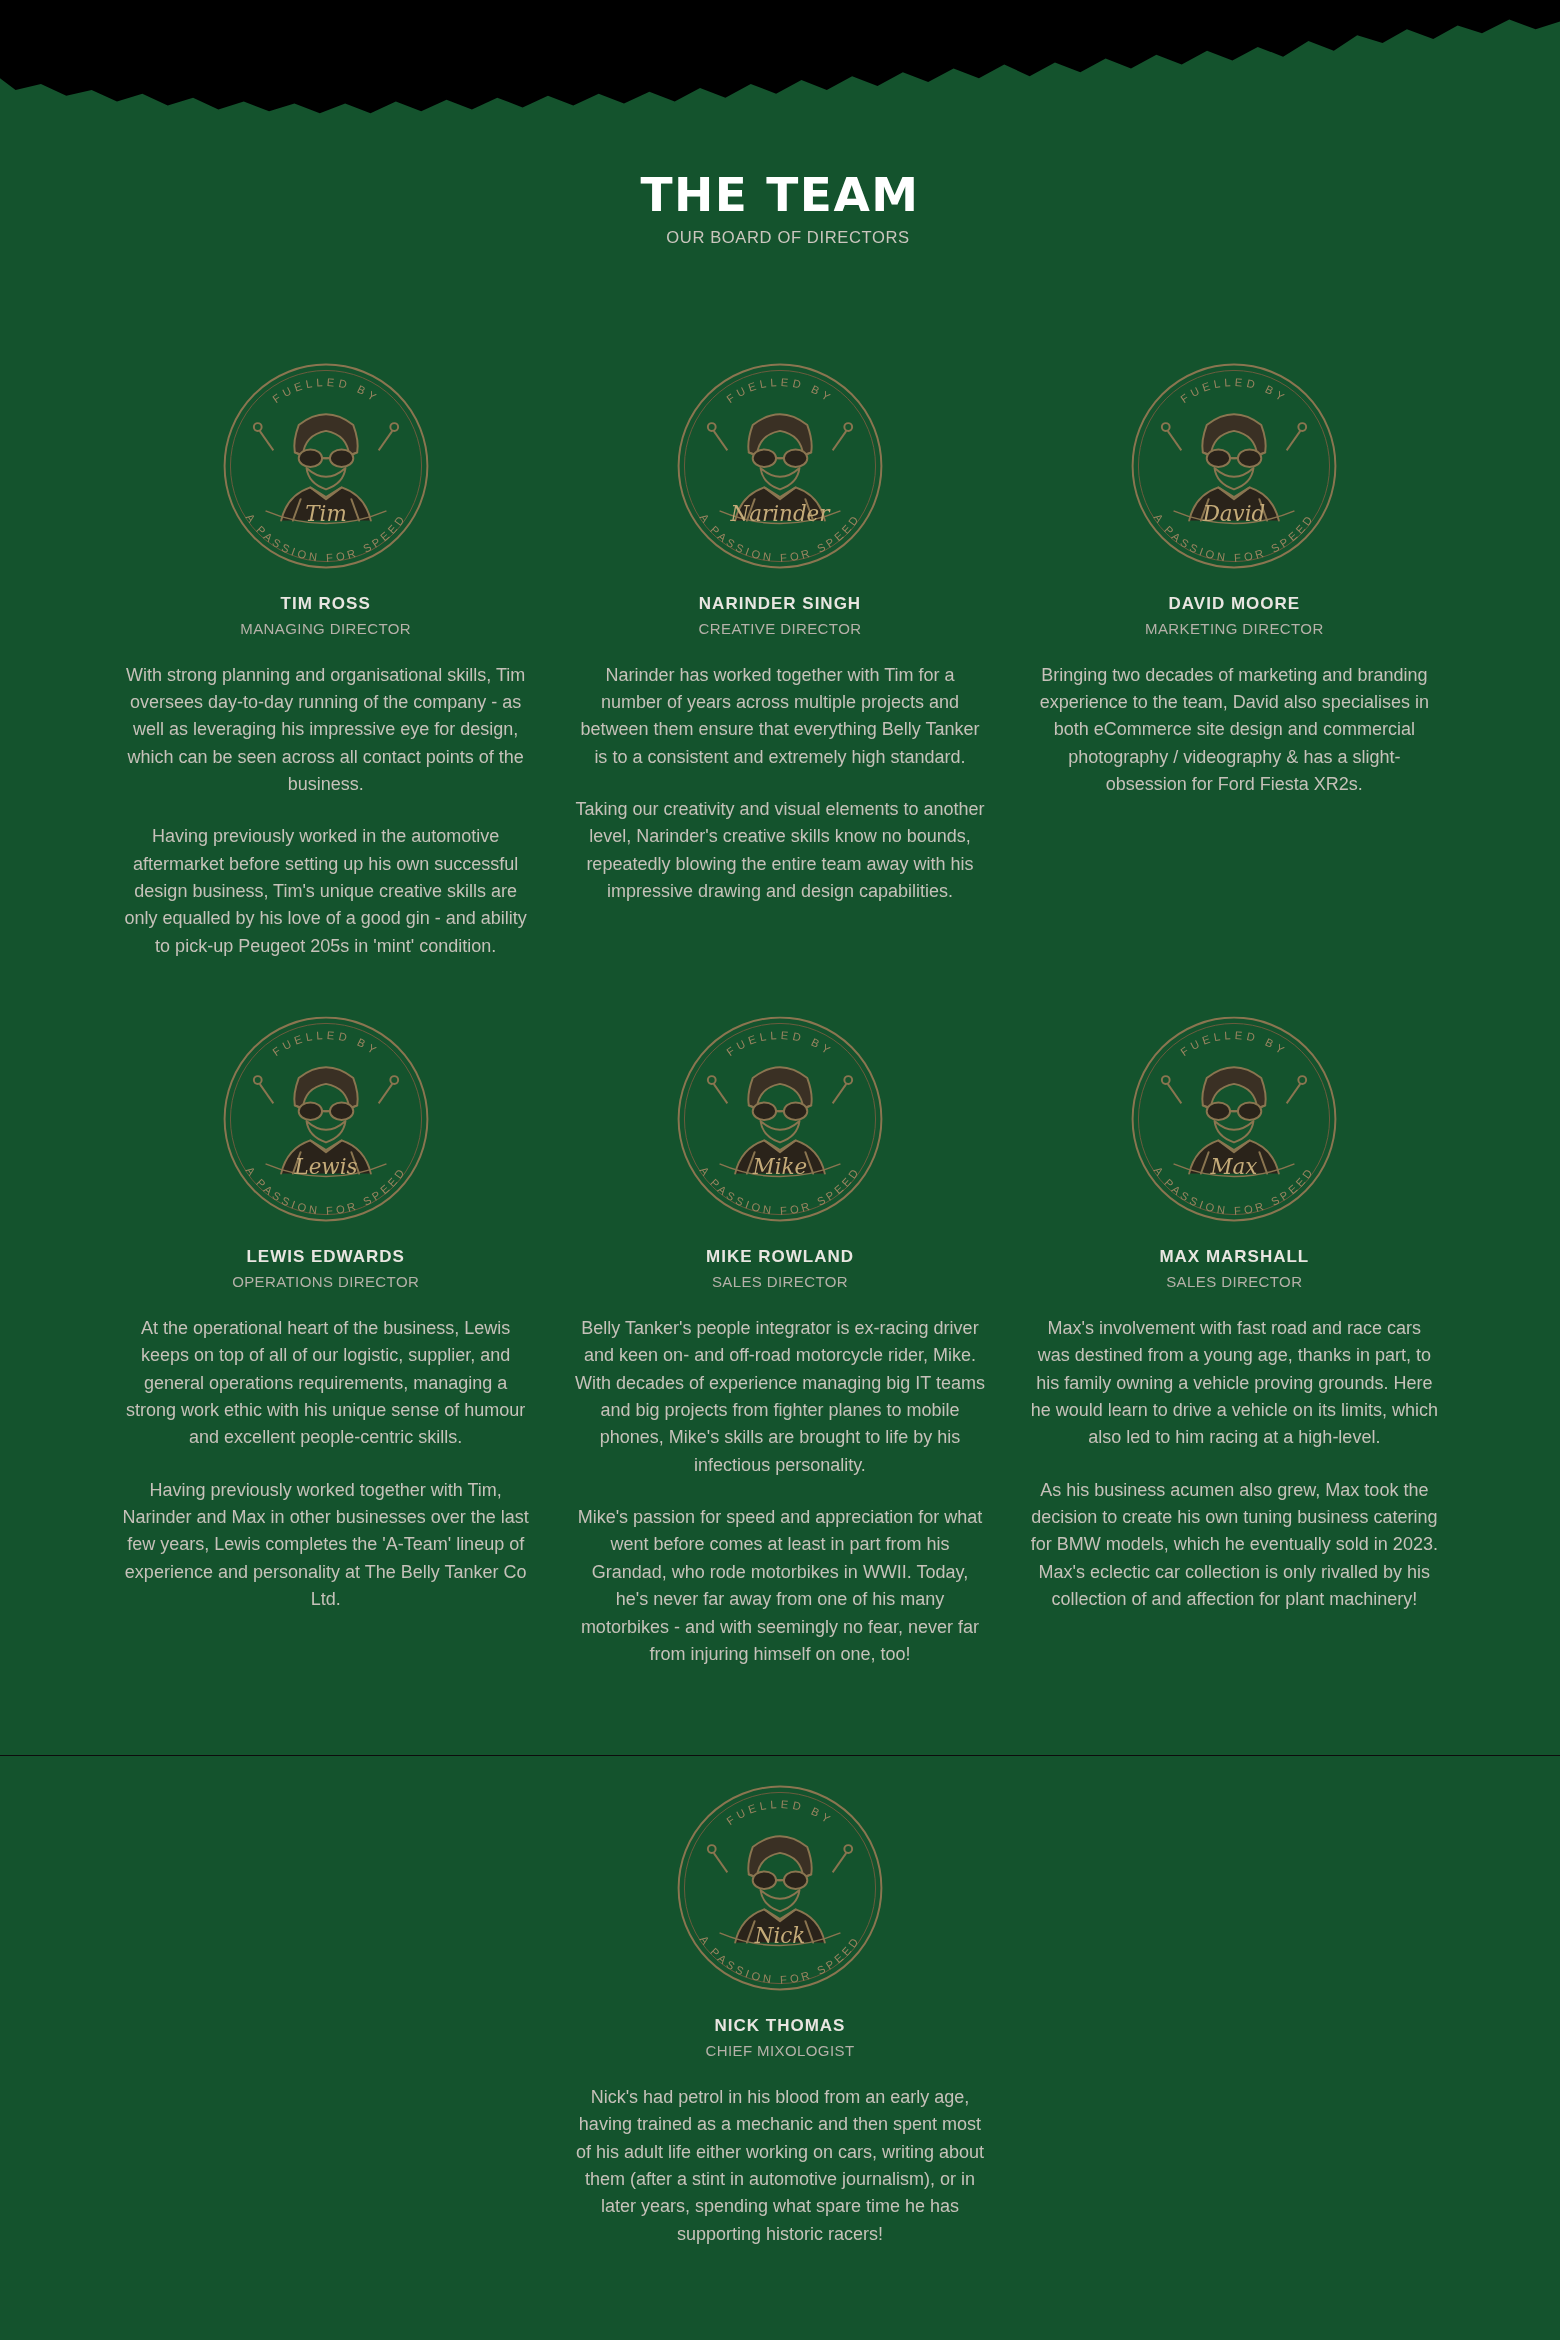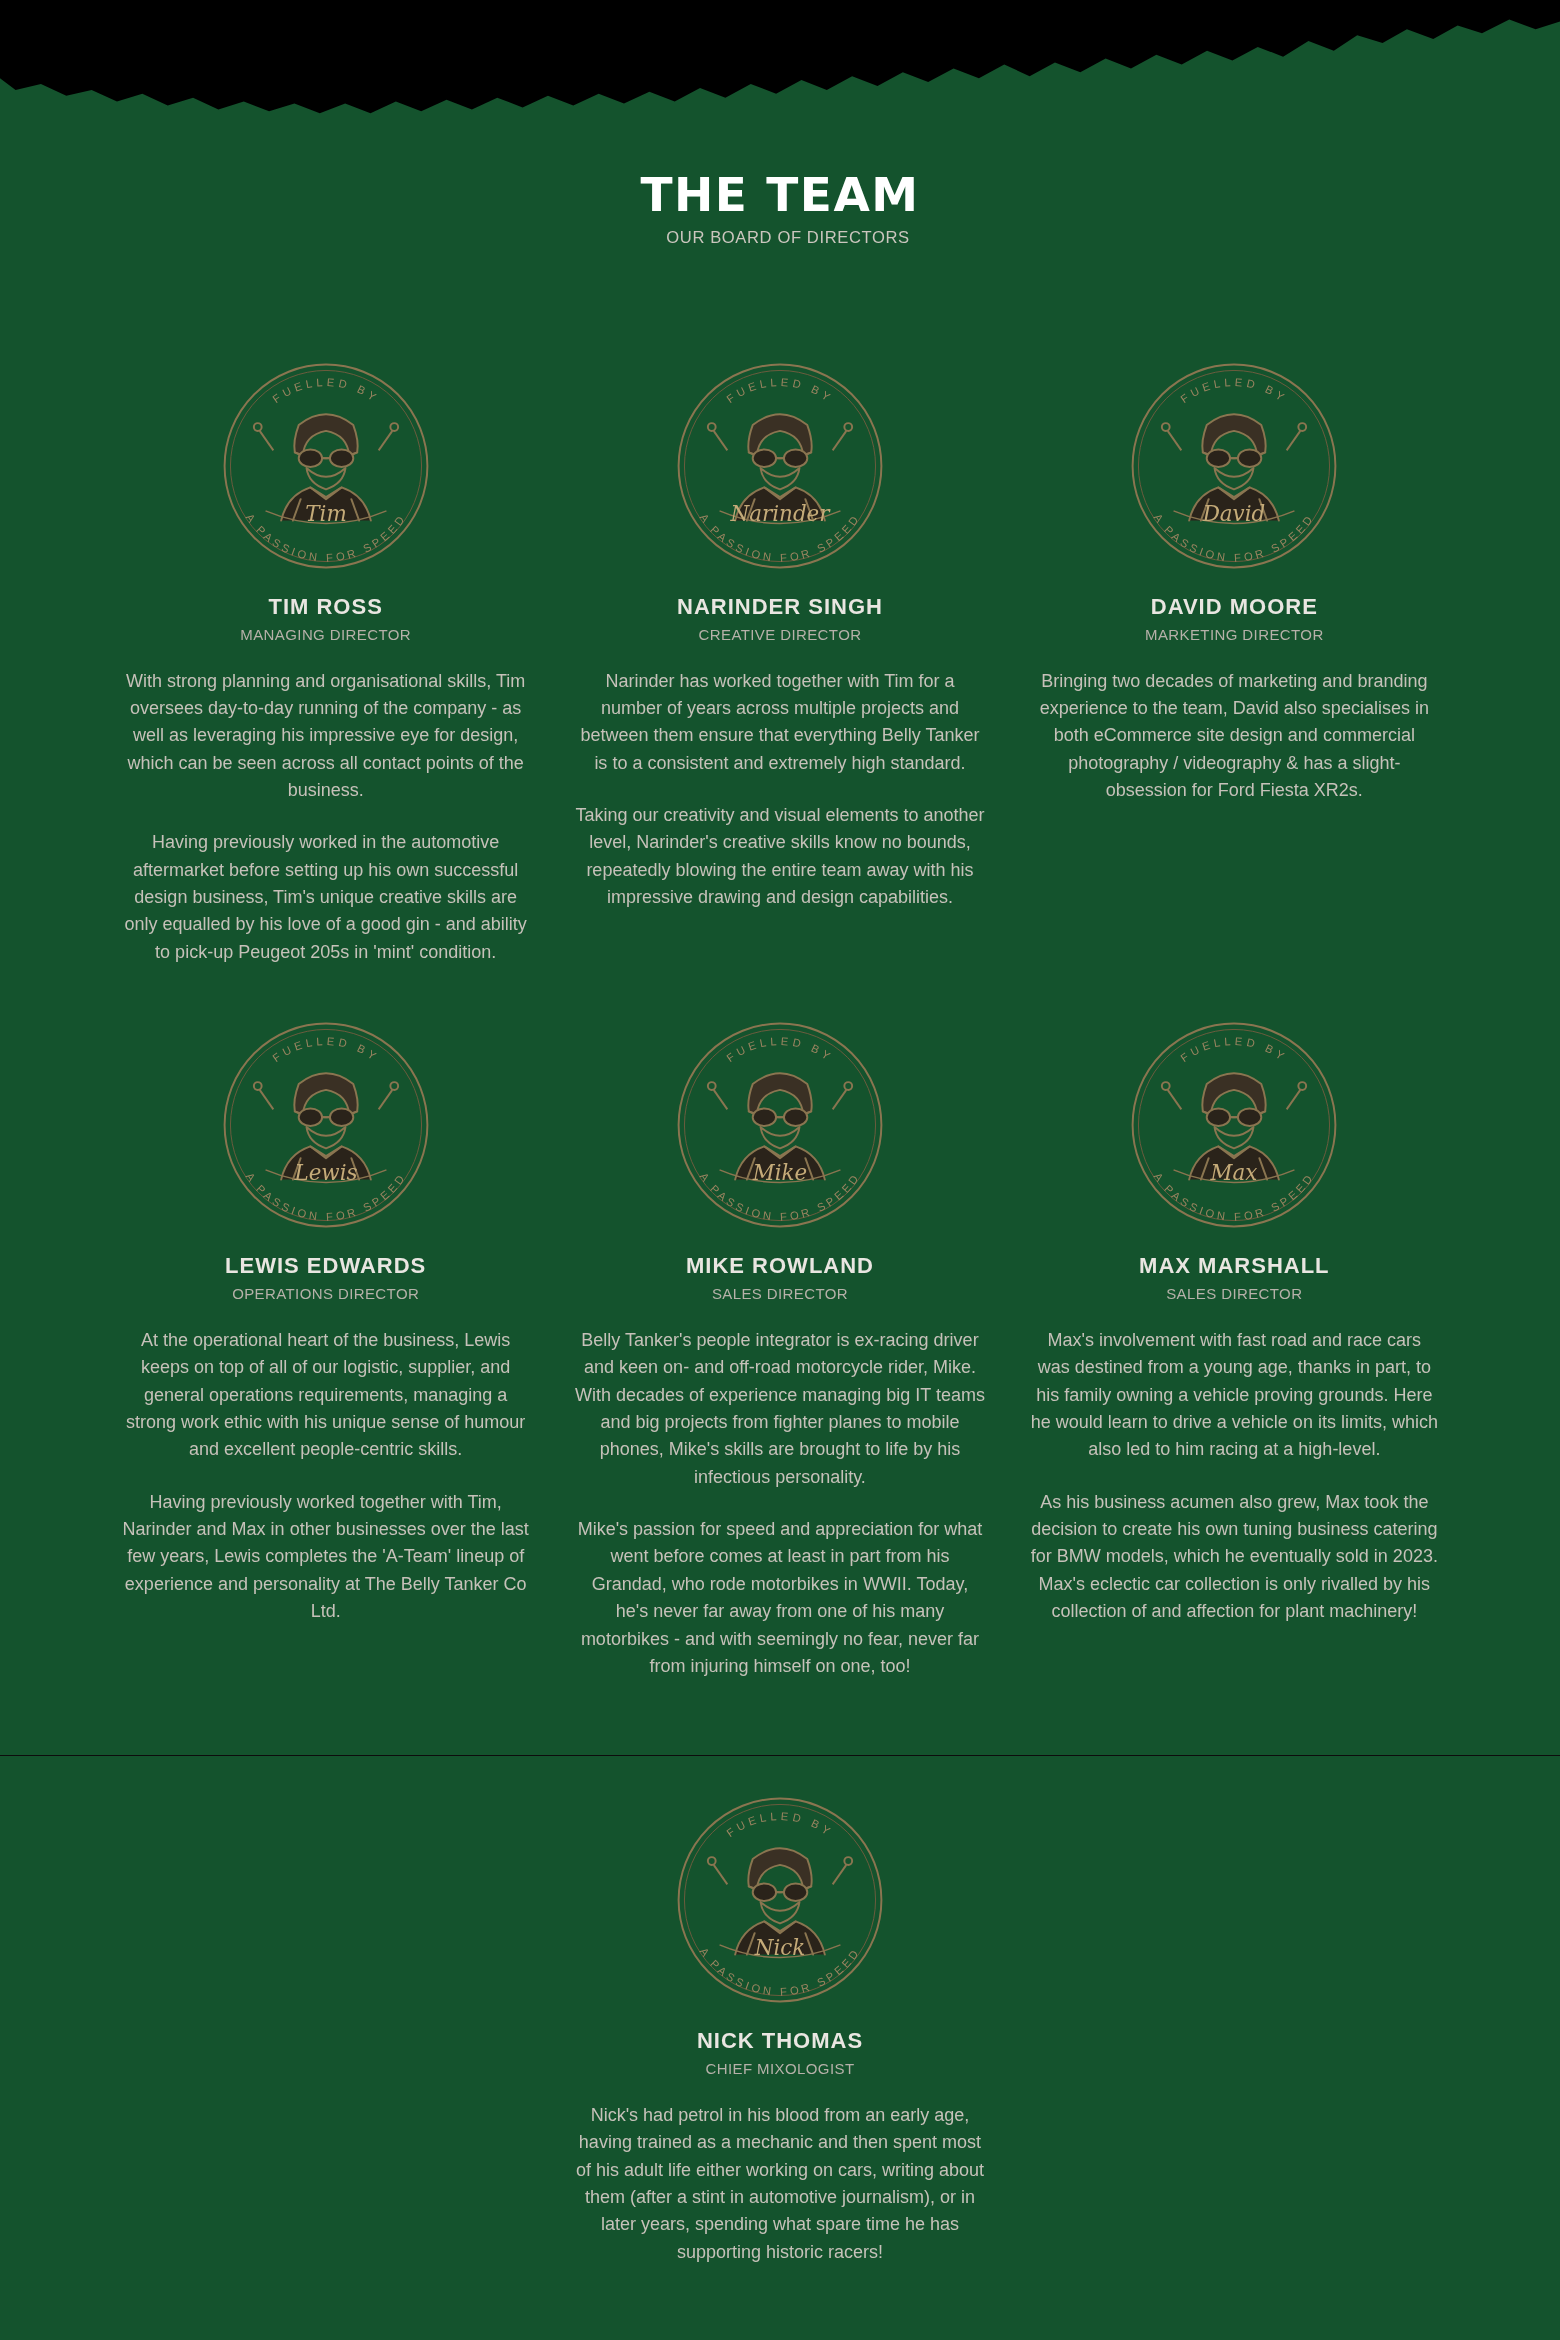--- a/index.html
+++ b/index.html
@@ -77,21 +77,21 @@
     align-items: center;
     height: 244px;
   }
   .badge {
     width: 234px;
     height: 234px;
   }
 
   .name {
     margin-top: 5.9px;
-    font-size: 22px;
+    font-size: 17px;
     font-weight: 700;
     letter-spacing: 1px;
     color: #e9e6e1;
   }
   .role {
     margin-top: 5.9px;
     font-size: 15px;
     letter-spacing: 0.4px;
     color: #b6b1a9;
   }

